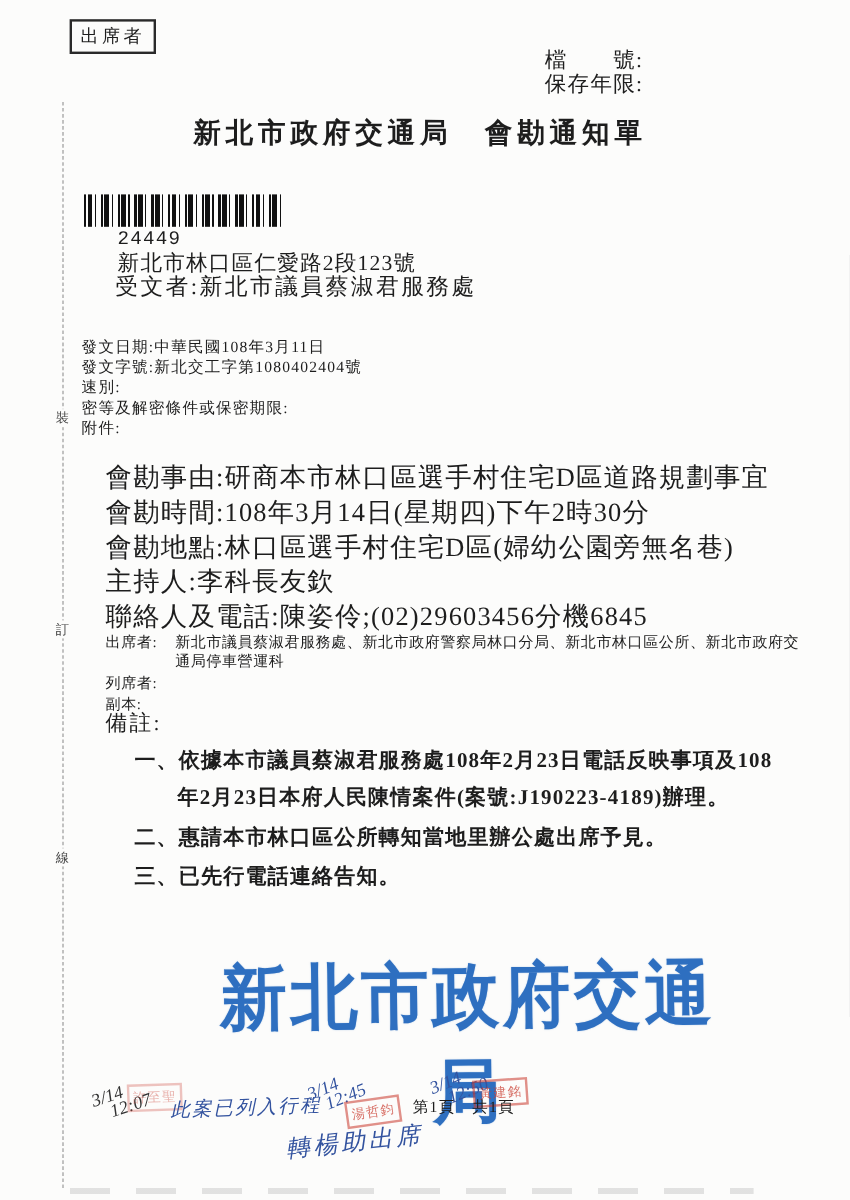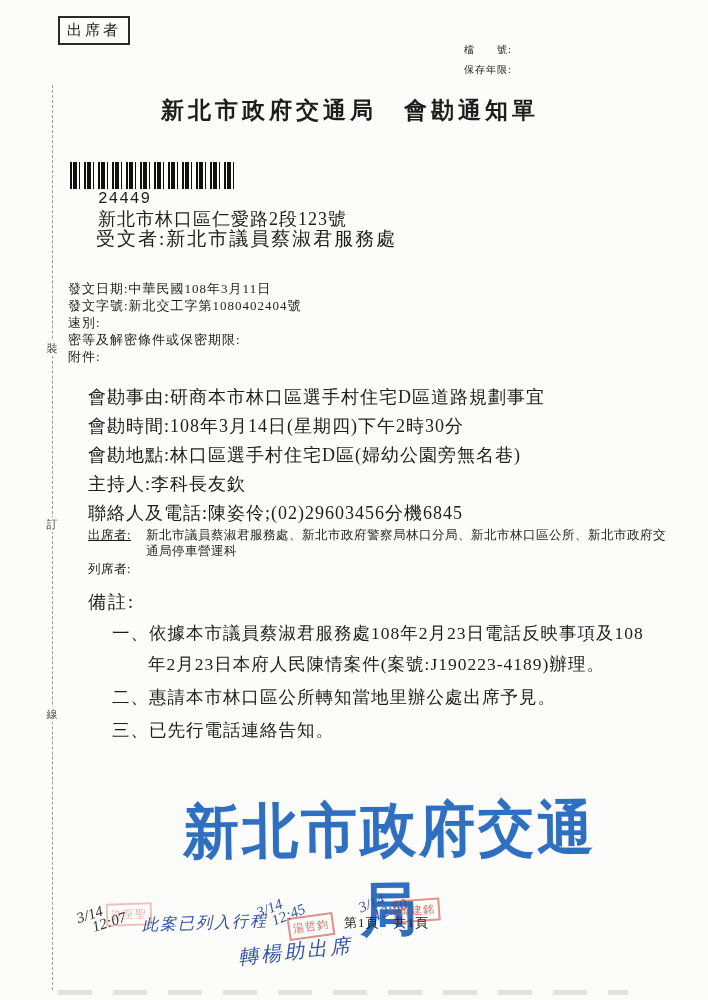--- a/index.html
+++ b/index.html
@@ -7,41 +7,41 @@
     position:relative;width:708px;height:1000px;margin:0 auto;
     background:#fcfcfb;overflow:hidden;
     font-family:"Liberation Serif","DejaVu Serif",serif;
     color:#1d1d1d;
   }
   
   .bind-line{position:absolute;left:52px;top:85px;height:905px;border-left:1px dashed #9a9a9a;}
   .bind-char{position:absolute;left:45px;width:14px;font-size:11px;color:#444;background:#fcfcfb;text-align:center;}
   
   .attendee-box{position:absolute;left:58px;top:16px;border:2px solid #2a2a2a;padding:3px 7px;font-size:15px;letter-spacing:3px;}
-  .file-block{position:absolute;left:464px;top:40px;font-size:10px;line-height:20px;letter-spacing:1px;}
+  .file-block{position:absolute;left:454px;top:40px;font-size:18px;line-height:20px;letter-spacing:1px;}
   .doc-title{position:absolute;left:0;top:95px;width:700px;text-align:center;font-size:23px;letter-spacing:4px;font-weight:bold;}
   
   .barcode{position:absolute;left:70px;top:162px;width:168px;height:27px;
     background:repeating-linear-gradient(90deg,#101010 0 2px,#fcfcfb 2px 3px,#101010 3px 7px,#fcfcfb 7px 9px,#101010 9px 10px,#fcfcfb 10px 14px);}
   .barcode-num{position:absolute;left:98px;top:190px;font-size:16px;font-family:"Liberation Mono","DejaVu Sans Mono",monospace;letter-spacing:1px;}
   .addr{position:absolute;left:98px;top:207px;font-size:18px;letter-spacing:1px;}
   .recipient{position:absolute;left:96px;top:226px;font-size:19px;letter-spacing:2px;text-align:center;}
   
   .meta{position:absolute;left:68px;top:280px;font-size:13px;line-height:17px;letter-spacing:1px;}
   
-  .details{position:absolute;left:88px;top:383px;font-size:18px;line-height:29px;letter-spacing:1px;}
+  .details{position:absolute;left:88px;top:383px;font-size:22px;line-height:29px;letter-spacing:1px;}
   
   .attendees{position:absolute;left:88px;top:527px;font-size:12.5px;line-height:16px;letter-spacing:.5px;}
   .att-row{display:flex;}
-  .att-row .lbl{flex:0 0 46px;text-decoration:underline;}
+  .att-row .lbl{flex:0 0 46px;}
   .att-row .txt{width:530px;margin-left:12px;}
   .small-line{margin-top:2px;}
   
   .remarks-label{position:absolute;left:88px;top:590px;font-size:18px;letter-spacing:2px;}
-  .remarks{position:absolute;left:112px;top:618px;width:540px;font-size:17.5px;line-height:31px;letter-spacing:1px;}
+  .remarks{position:absolute;left:112px;top:618px;width:540px;font-size:17.5px;line-height:31px;letter-spacing:1px;font-weight:bold;}
   .remark-item{text-indent:-36px;padding-left:36px;margin-bottom:2px;}
   
   .agency-stamp{
     position:absolute;left:160px;top:795px;width:460px;text-align:center;
     font-size:56px;font-weight:bold;letter-spacing:3px;
     transform:rotate(-.6deg) scaleY(1.05);
     text-shadow:0 0 1px rgba(46,111,192,.55);
   }
   
   .hw{font-style:italic;}
@@ -93,20 +93,21 @@
     <div>主持人:李科長友欽</div>
     <div>聯絡人及電話:陳姿伶;(02)29603456分機6845</div>
   </div>
 
   <div class="attendees">
     <div class="att-row">
       <span class="lbl">出席者:</span>
       <span class="txt">新北市議員蔡淑君服務處、新北市政府警察局林口分局、新北市林口區公所、新北市政府交通局停車營運科</span>
     </div>
     <div class="small-line">列席者:</div>
+    <div class="small-line">副本:</div>
   </div>
 
   <div class="remarks-label">備註:</div>
   <div class="remarks">
     <div class="remark-item">一、依據本市議員蔡淑君服務處108年2月23日電話反映事項及108年2月23日本府人民陳情案件(案號:J190223-4189)辦理。</div>
     <div class="remark-item">二、惠請本市林口區公所轉知當地里辦公處出席予見。</div>
     <div class="remark-item">三、已先行電話連絡告知。</div>
   </div>
 
   <div class="agency-stamp" style="color:#2e6fc0">新北市政府交通局</div>

